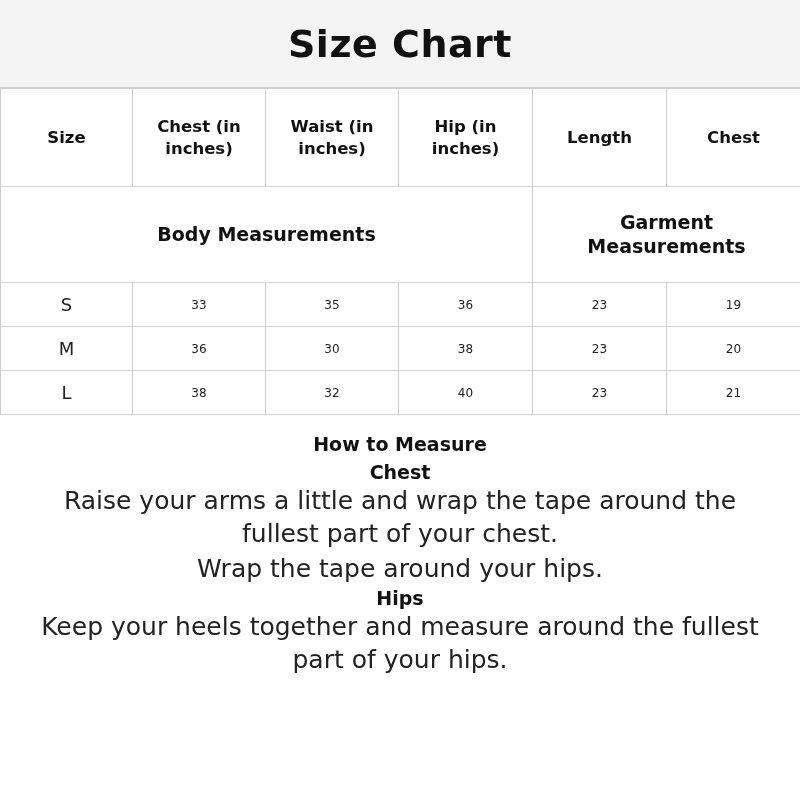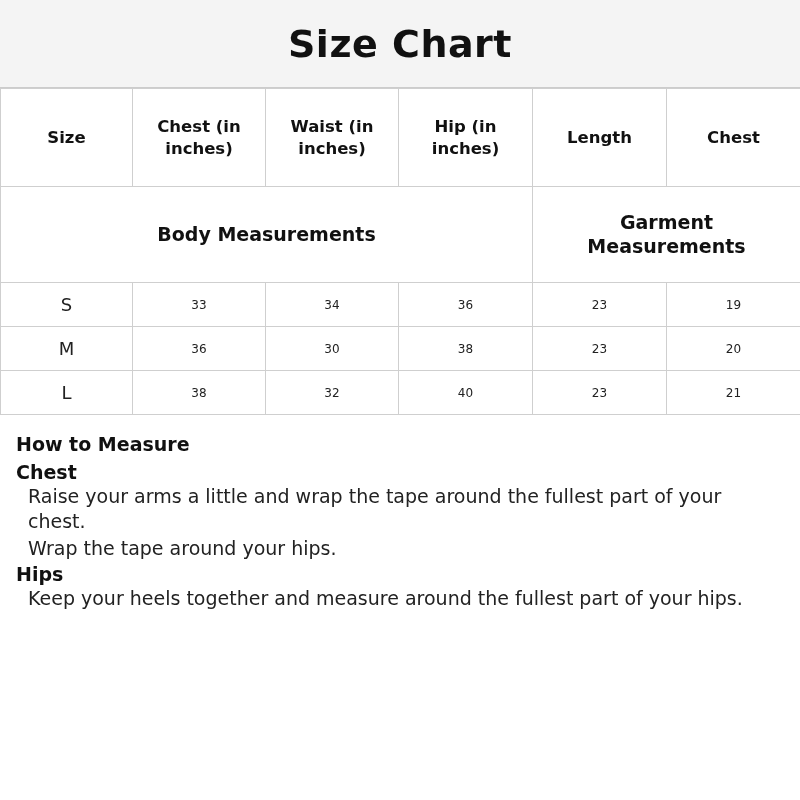--- a/index.html
+++ b/index.html
@@ -78,37 +78,37 @@
   .chart-table td.cell.size-cell {
     font-size: 18px;
   }
   
   .chart-table tr > *:first-child { border-left: 1px solid #cfcfcf; }
   .chart-table tr > *:last-child { border-right: 1px solid #cfcfcf; }
 
   
   .howto {
     padding: 18px 16px 0 16px;
-    text-align: left;
+    text-align: center;
     box-sizing: border-box;
   }
   .howto .howto-title {
     font-size: 19px;
     font-weight: bold;
     margin-bottom: 6px;
     color: #111111;
   }
   .howto .section-label {
     font-size: 19px;
     font-weight: bold;
     margin: 2px 0 0 0;
     color: #111111;
   }
   .howto .section-text {
-    font-size: 19px;
+    font-size: 25px;
     line-height: 1.32;
     margin: 1px 0 2px 0;
     color: #222222;
     padding: 0 12px;
   }
 </style>
 </head>
 <body>
 
 <div class="page">
@@ -129,21 +129,21 @@
       </tr>
       <tr>
         <th class="grp-head" colspan="4" style="width:532px;">Body Measurements</th>
         <th class="grp-head" colspan="2" style="width:268px;">Garment Measurements</th>
       </tr>
     </thead>
     <tbody>
       <tr>
         <td class="cell size-cell">S</td>
         <td class="cell">33</td>
-        <td class="cell">34</td>
+        <td class="cell">35</td>
         <td class="cell">36</td>
         <td class="cell">23</td>
         <td class="cell">19</td>
       </tr>
       <tr>
         <td class="cell size-cell">M</td>
         <td class="cell">36</td>
         <td class="cell">30</td>
         <td class="cell">38</td>
         <td class="cell">23</td>

